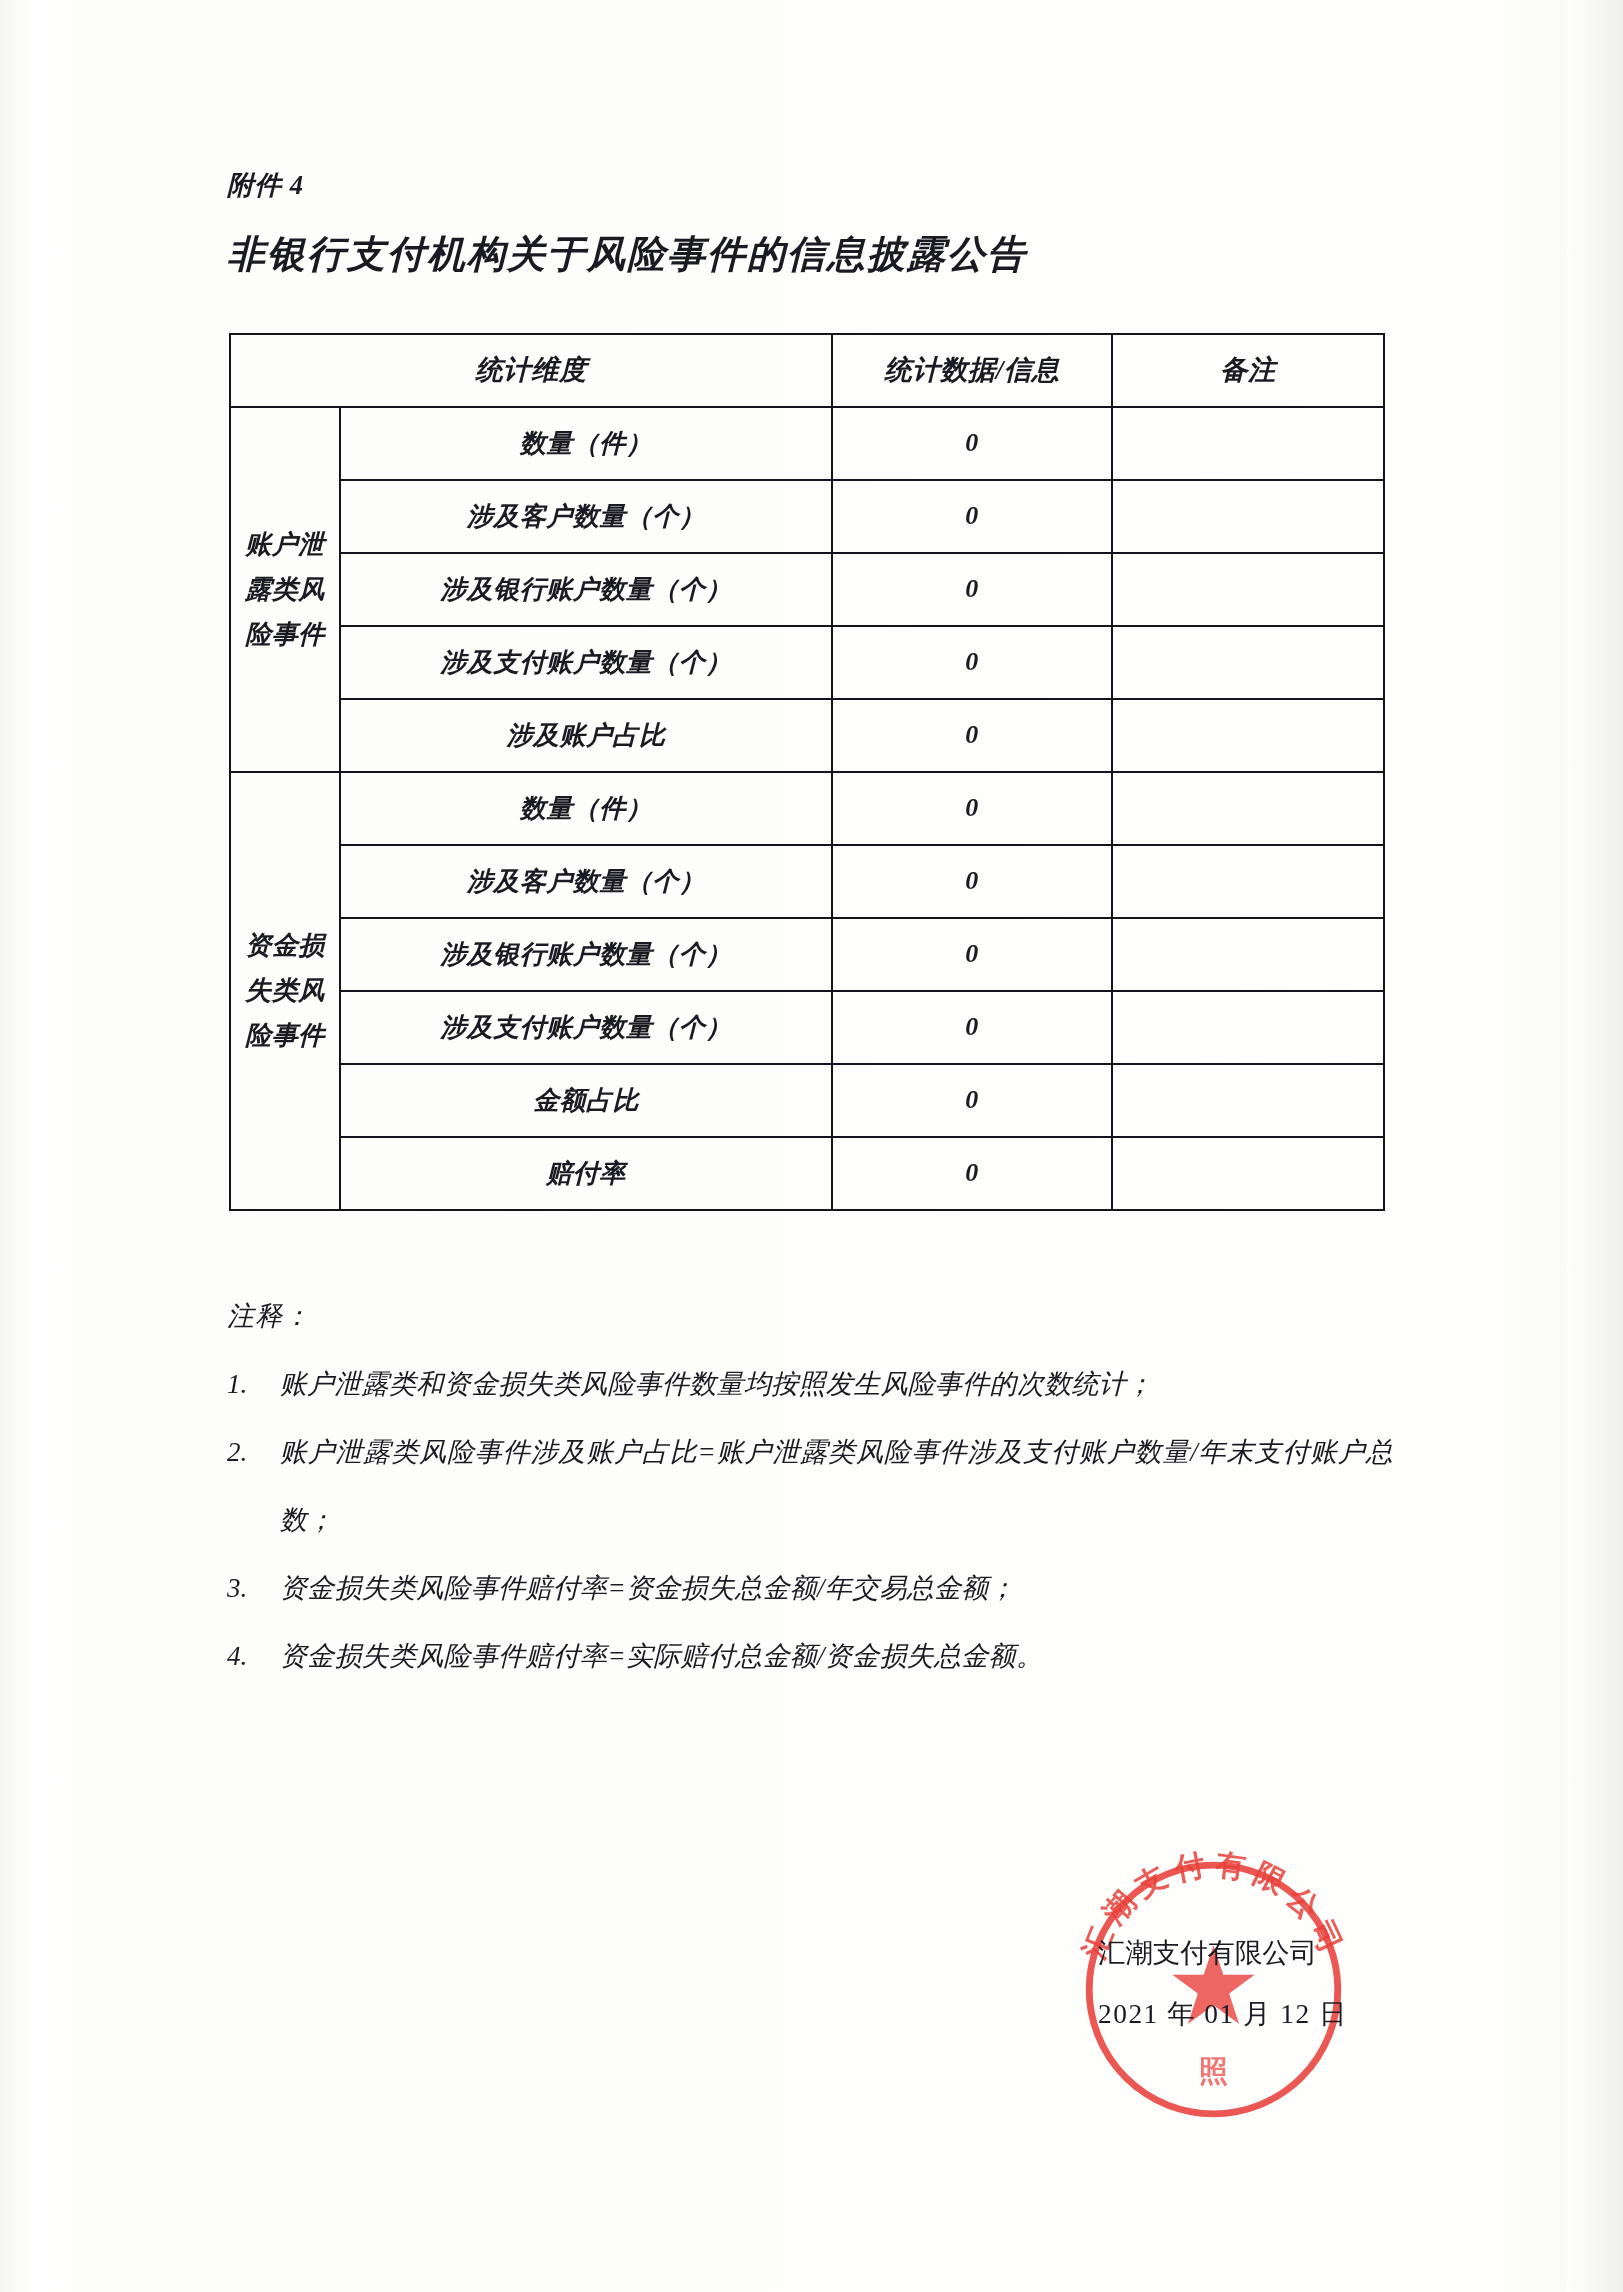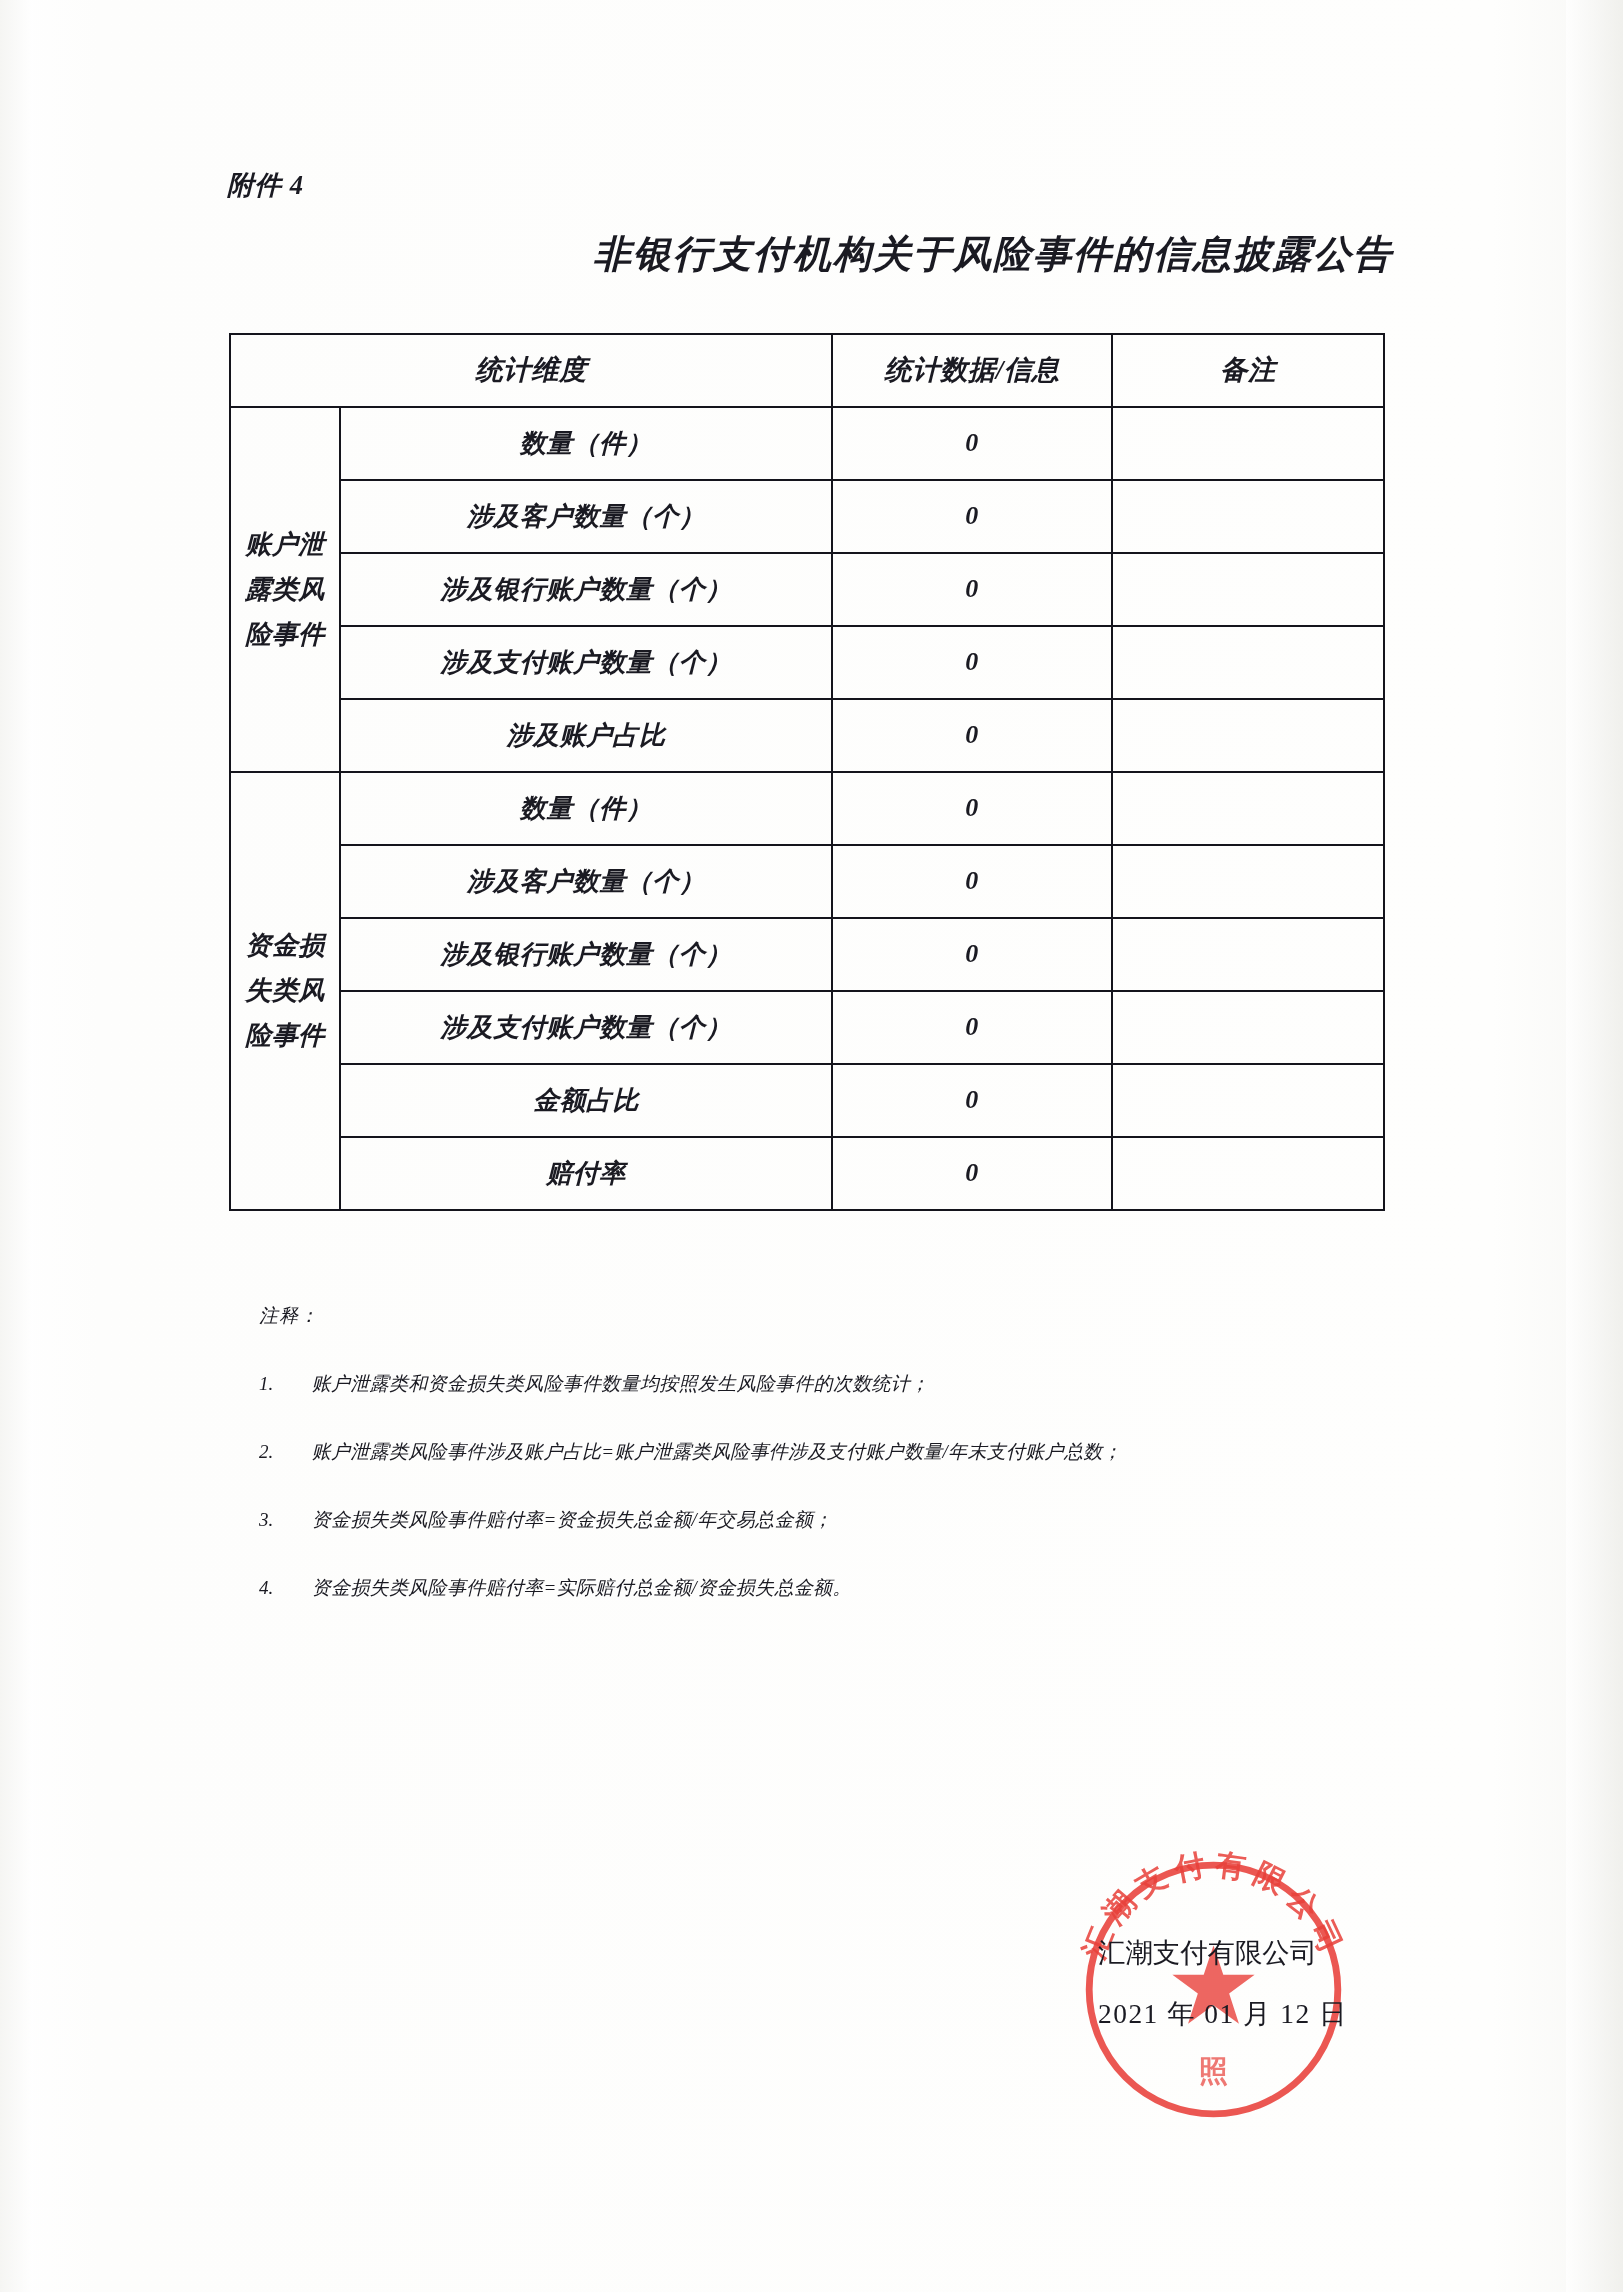--- a/index.html
+++ b/index.html
@@ -31,21 +31,21 @@
     position:absolute;
     left:227px; top:167px; width:1166px;font-style:italic;
   }
 
   .attachment-no {
     font-size:26.5px; font-weight:bold;
     letter-spacing:1px;
     margin-bottom:25.5px;
   }
   .doc-title {
-    text-align:right;
+    text-align:left;
     font-size:38px;
     font-weight:bold;
     letter-spacing:2px;
     margin:0 0 43px 0;
     font-family:"Liberation Serif","DejaVu Serif",serif;
   }
   .intro {
     font-size:28px;
     line-height:68px;
     letter-spacing:0.4px;
@@ -98,23 +98,22 @@
   td.value-cell {
     font-family:"Liberation Sans","DejaVu Sans",sans-serif;
     font-size:25.5px;
     font-weight:bold;
   }
   .outer-border { border:2.9px solid #14141c !important; }
 
   
   .notes {
     margin-top:71px;
-    font-size:19px;
+    font-size:27px;
     line-height:68px;
-    margin-left:32px;
   }
   .notes-title { letter-spacing:1px; }
   .note-row {
     display:flex;
     align-items:flex-start;
     column-gap:11.8px;
   }
   .note-num {
     font-family:"Liberation Serif","DejaVu Serif",serif;
     width:41px;

